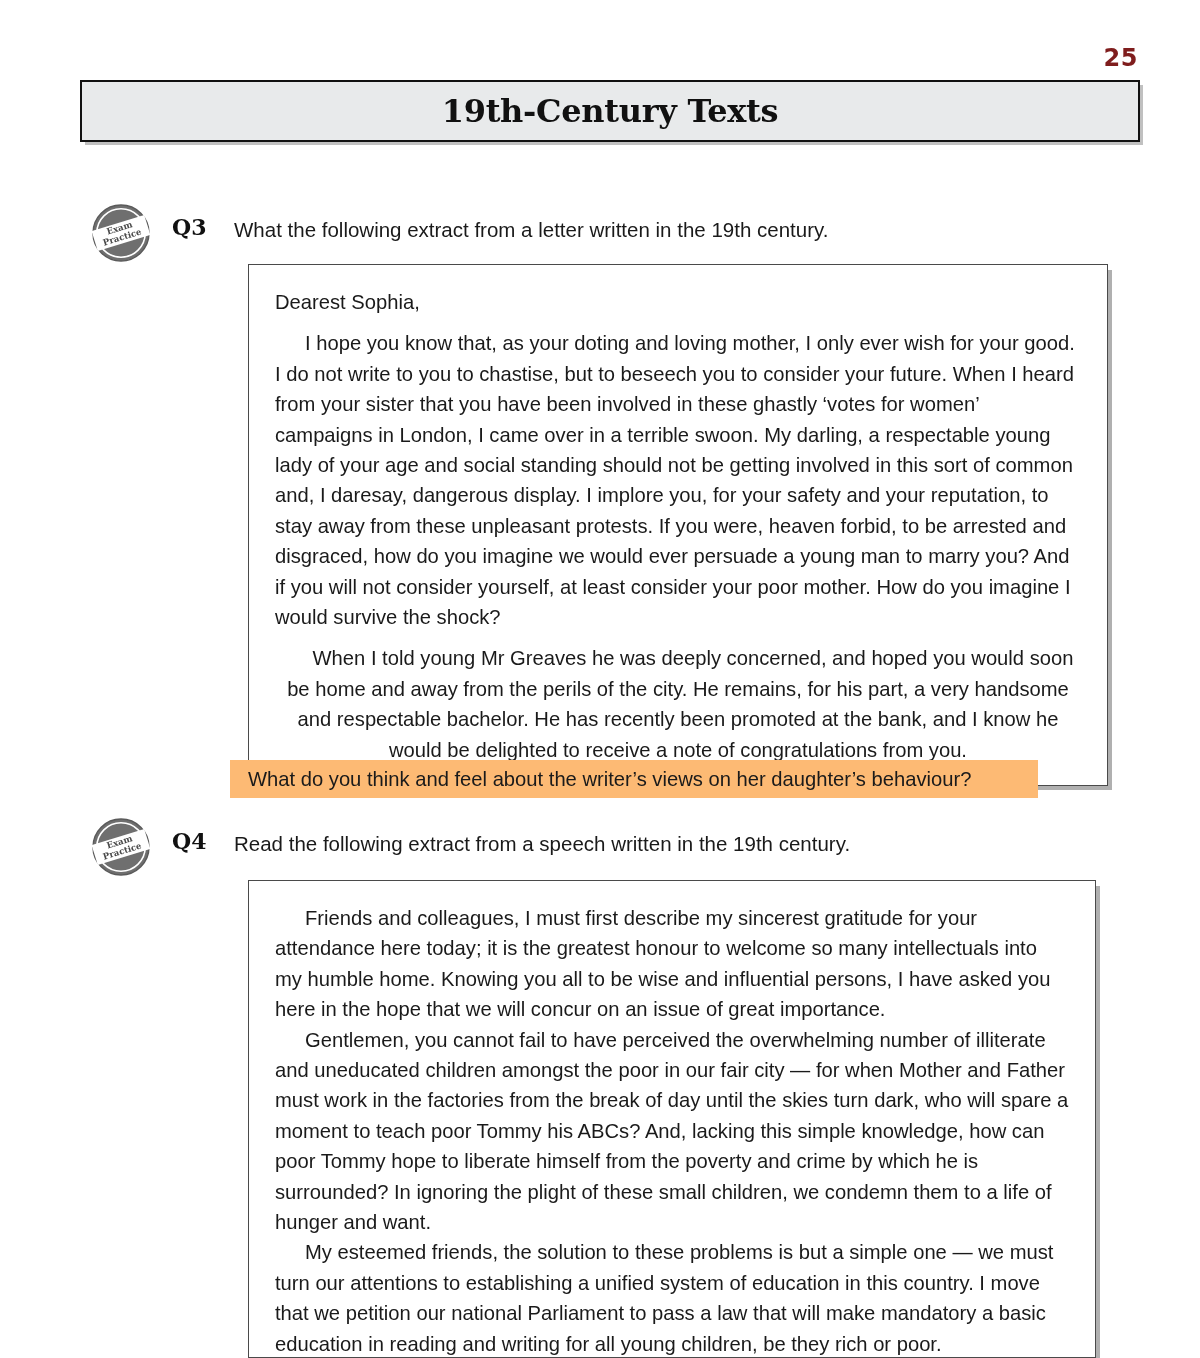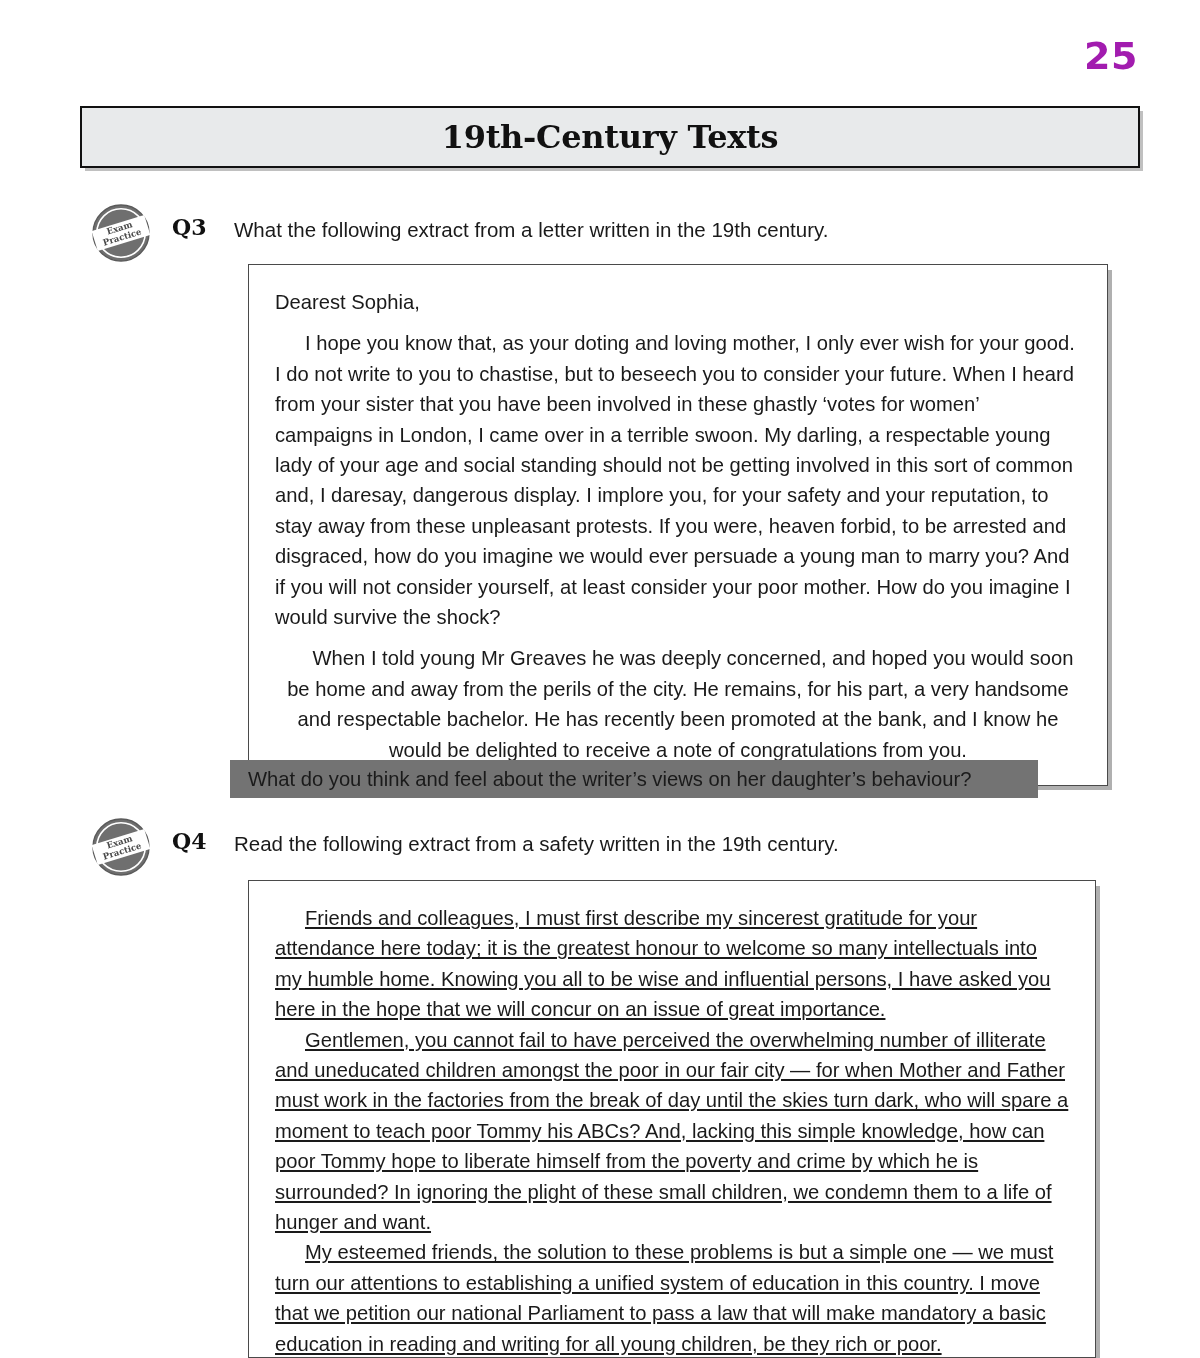--- a/index.html
+++ b/index.html
@@ -16,34 +16,34 @@
   .page {
     position: relative;
     width: 1200px;
     height: 1358px;
     background: #ffffff;
   }
 
   
   .page-number {
     position: absolute;
-    top: 34px;
+    top: 44px;
     right: 62px;
     font-family: "DejaVu Sans", sans-serif;
-    font-size: 38px;
+    font-size: 24px;
     font-weight: 600;
     letter-spacing: 0.5px;
-    color: #a21caf;
+    color: #7f1d1d;
   }
 
   
   .chapter-banner {
     position: absolute;
     left: 80px;
-    top: 106px;
+    top: 80px;
     width: 1060px;
     height: 62px;
     background: #e8eaeb;
     border: 2px solid #111111;
     box-shadow: 4px 4px 0 -1px rgba(140,140,140,0.55);
     display: flex;
     align-items: center;
     justify-content: center;
   }
   .chapter-banner-title {
@@ -107,41 +107,40 @@
     top: 264px;
     width: 860px;
   }
   #extract-speech {
     left: 248px;
     top: 880px;
     width: 848px;
     height: 478px;
     overflow: hidden;
     padding-bottom: 8px;
-    text-decoration: underline;
   }
 
   .extract-p {
     font-size: 20.2px;
     line-height: 30.4px;
     color: #1a1a1a;
     text-align: left;
   }
   .extract-p.indent { text-indent: 30px; }
   .extract-p.salutation { margin-bottom: 11px; }
   .extract-p.gap-before { margin-top: 11px; text-align: center; }
 
   
   .question-strip {
     position: absolute;
     left: 230px;
     top: 760px;
     width: 808px;
     height: 38px;
-    background: #737373;
+    background: #fdba74;
     display: flex;
     align-items: center;
     padding-left: 18px;
   }
   .question-strip-text {
     font-size: 20.2px;
     color: #1a1a1a;
     line-height: 1.2;
     white-space: nowrap;
   }
@@ -197,21 +196,21 @@
         <circle cx="29" cy="29" r="28" fill="none" stroke="#5a5a5a" stroke-width="1.4"></circle>
         <circle cx="29" cy="29" r="24.2" fill="none" stroke="#ffffff" stroke-width="1.6"></circle>
         <g transform="rotate(-17 29 29)">
           <rect x="1.5" y="18.5" width="55" height="21" fill="#ffffff"></rect>
           <text class="seal-band-text" x="29" y="26.6" font-size="8.6" text-anchor="middle">Exam</text>
           <text class="seal-band-text" x="29" y="36.2" font-size="8.6" text-anchor="middle">Practice</text>
         </g>
       </svg>
     </div>
     <div class="q-label">Q4</div>
-    <div class="q-instruction">Read the following extract from a safety written in the 19th century.</div>
+    <div class="q-instruction">Read the following extract from a speech written in the 19th century.</div>
   </div>
 
   <div class="extract-box" id="extract-speech">
     <p class="extract-p indent">Friends and colleagues, I must first describe my sincerest gratitude for your attendance here today; it is the greatest honour to welcome so many intellectuals into my humble home.  Knowing you all to be wise and influential persons, I have asked you here in the hope that we will concur on an issue of great importance.</p>
     <p class="extract-p indent">Gentlemen, you cannot fail to have perceived the overwhelming number of illiterate and uneducated children amongst the poor in our fair city — for when Mother and Father must work in the factories from the break of day until the skies turn dark, who will spare a moment to teach poor Tommy his ABCs?  And, lacking this simple knowledge, how can poor Tommy hope to liberate himself from the poverty and crime by which he is surrounded?  In ignoring the plight of these small children, we condemn them to a life of hunger and want.</p>
     <p class="extract-p indent">My esteemed friends, the solution to these problems is but a simple one — we must turn our attentions to establishing a unified system of education in this country.  I move that we petition our national Parliament to pass a law that will make mandatory a basic education in reading and writing for all young children, be they rich or poor.</p>
 
   </div>
 
 </div>

